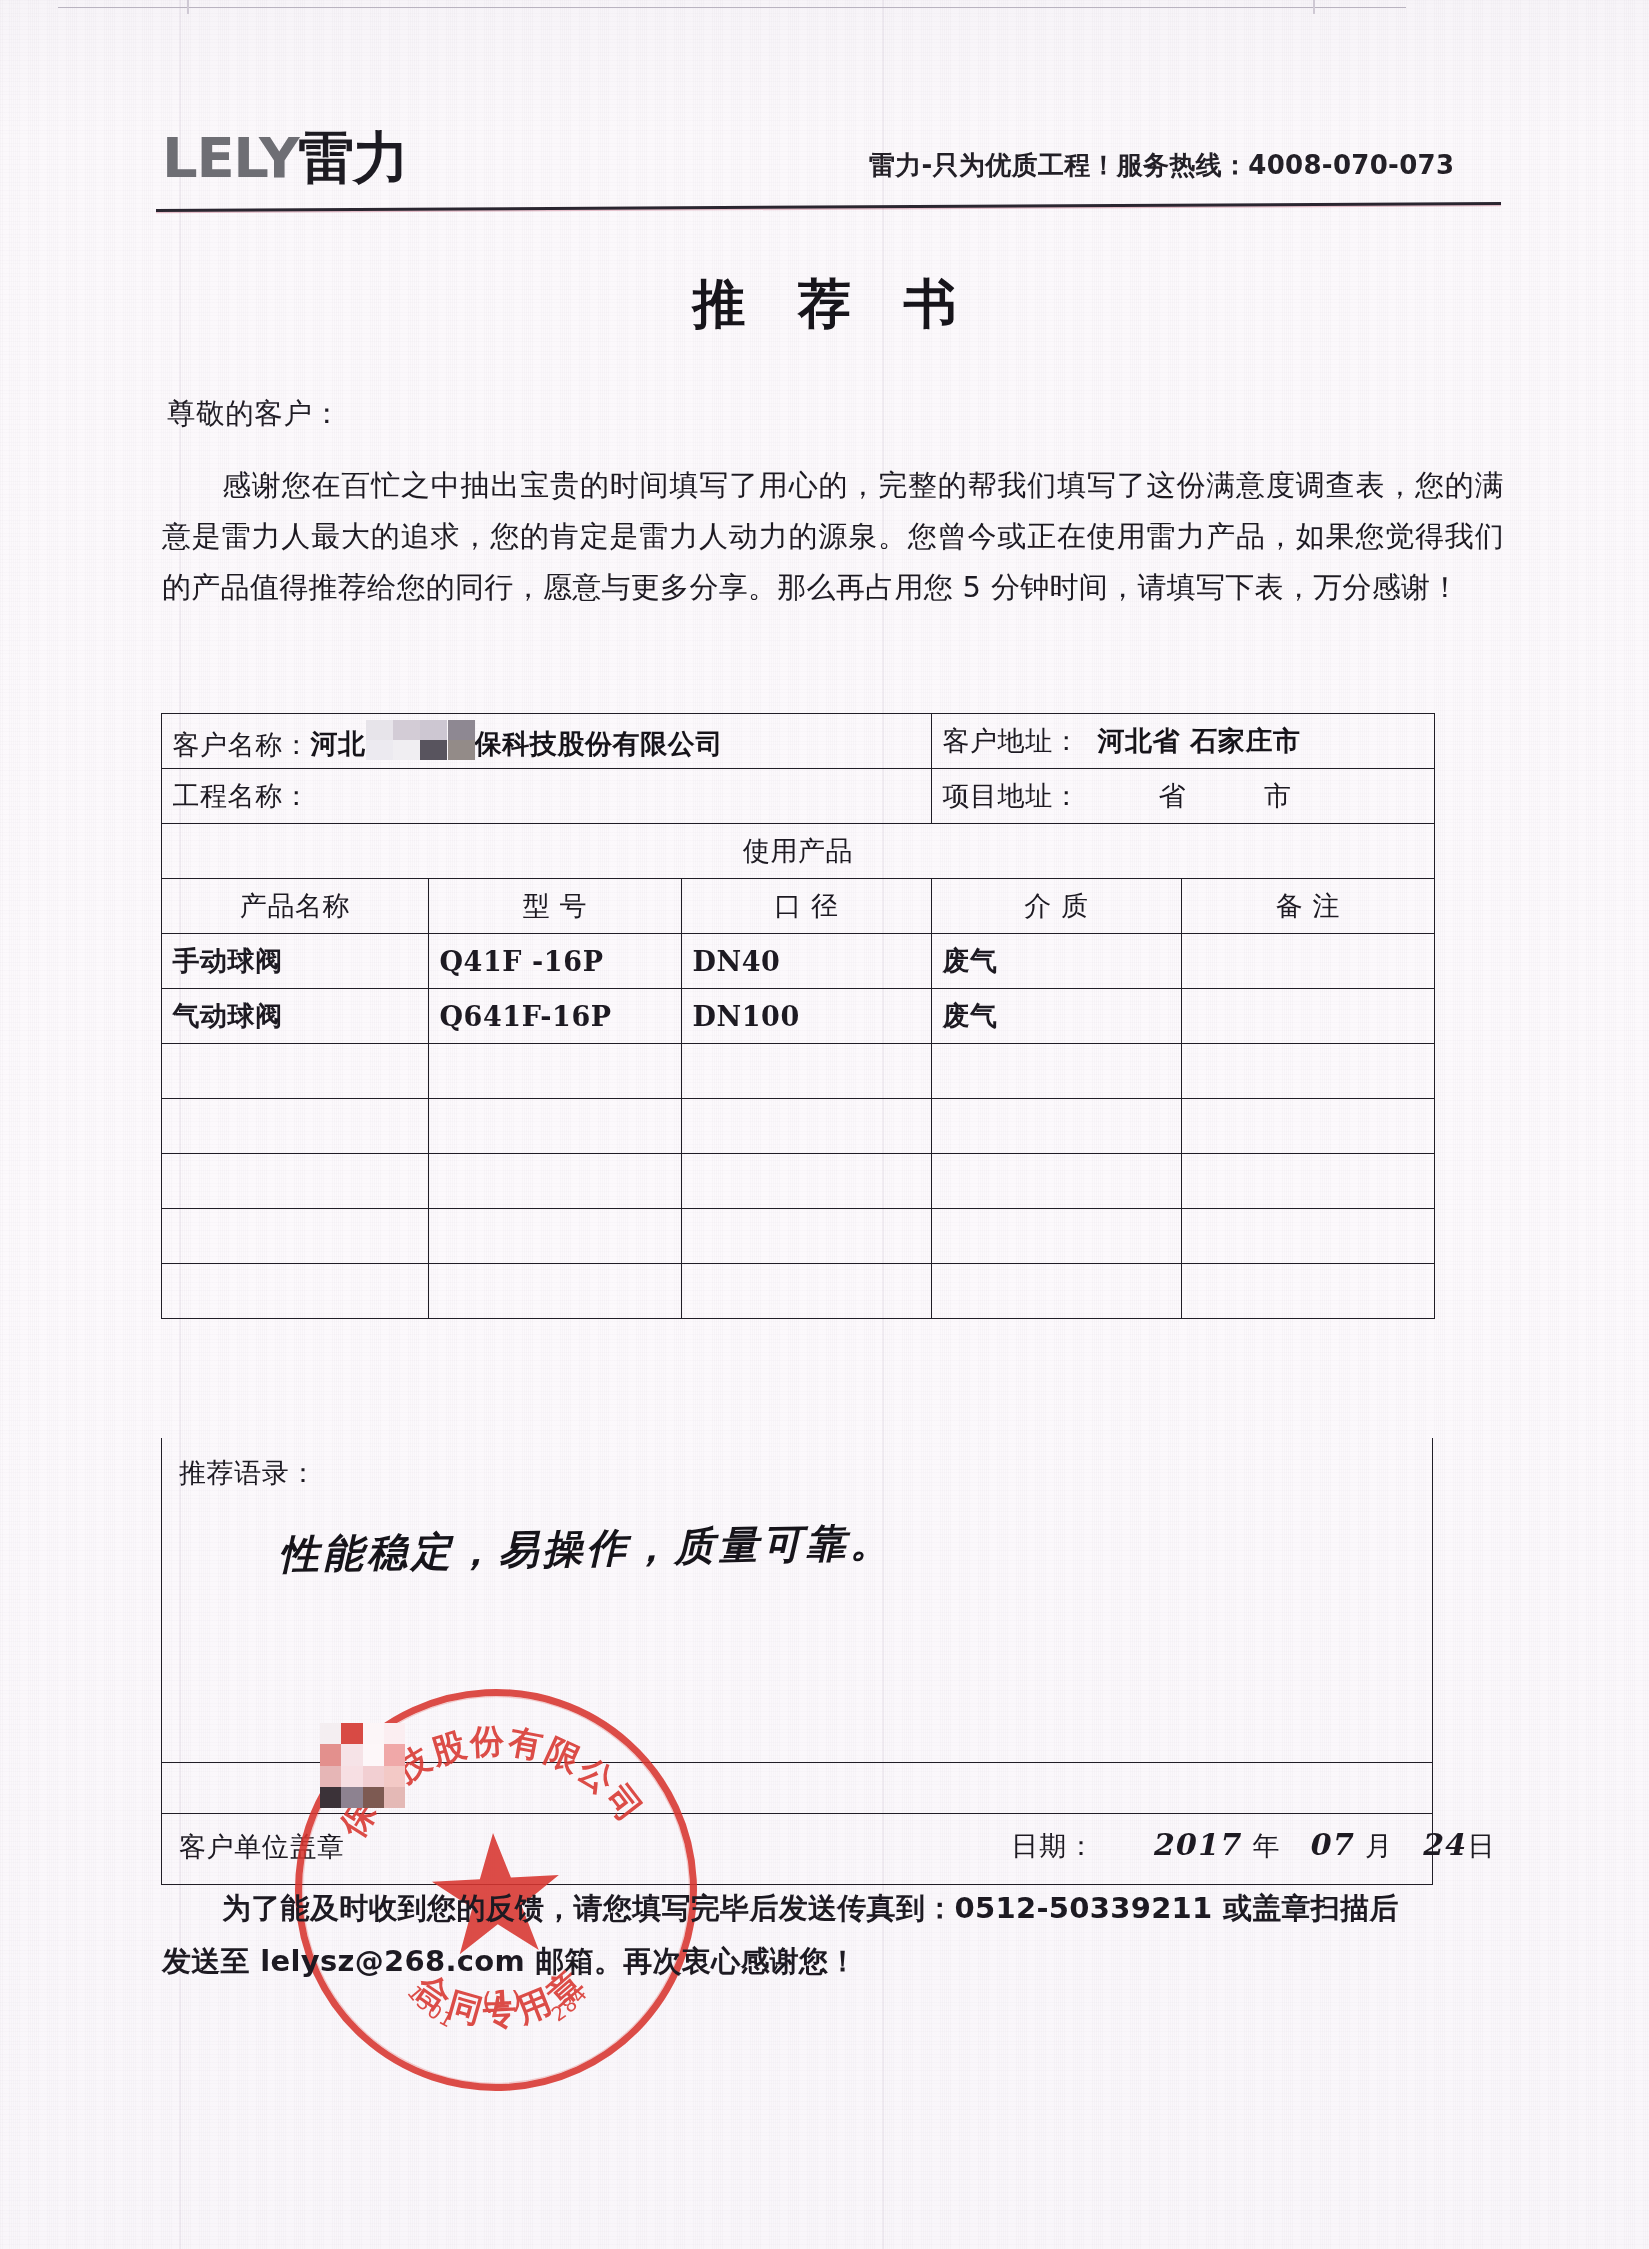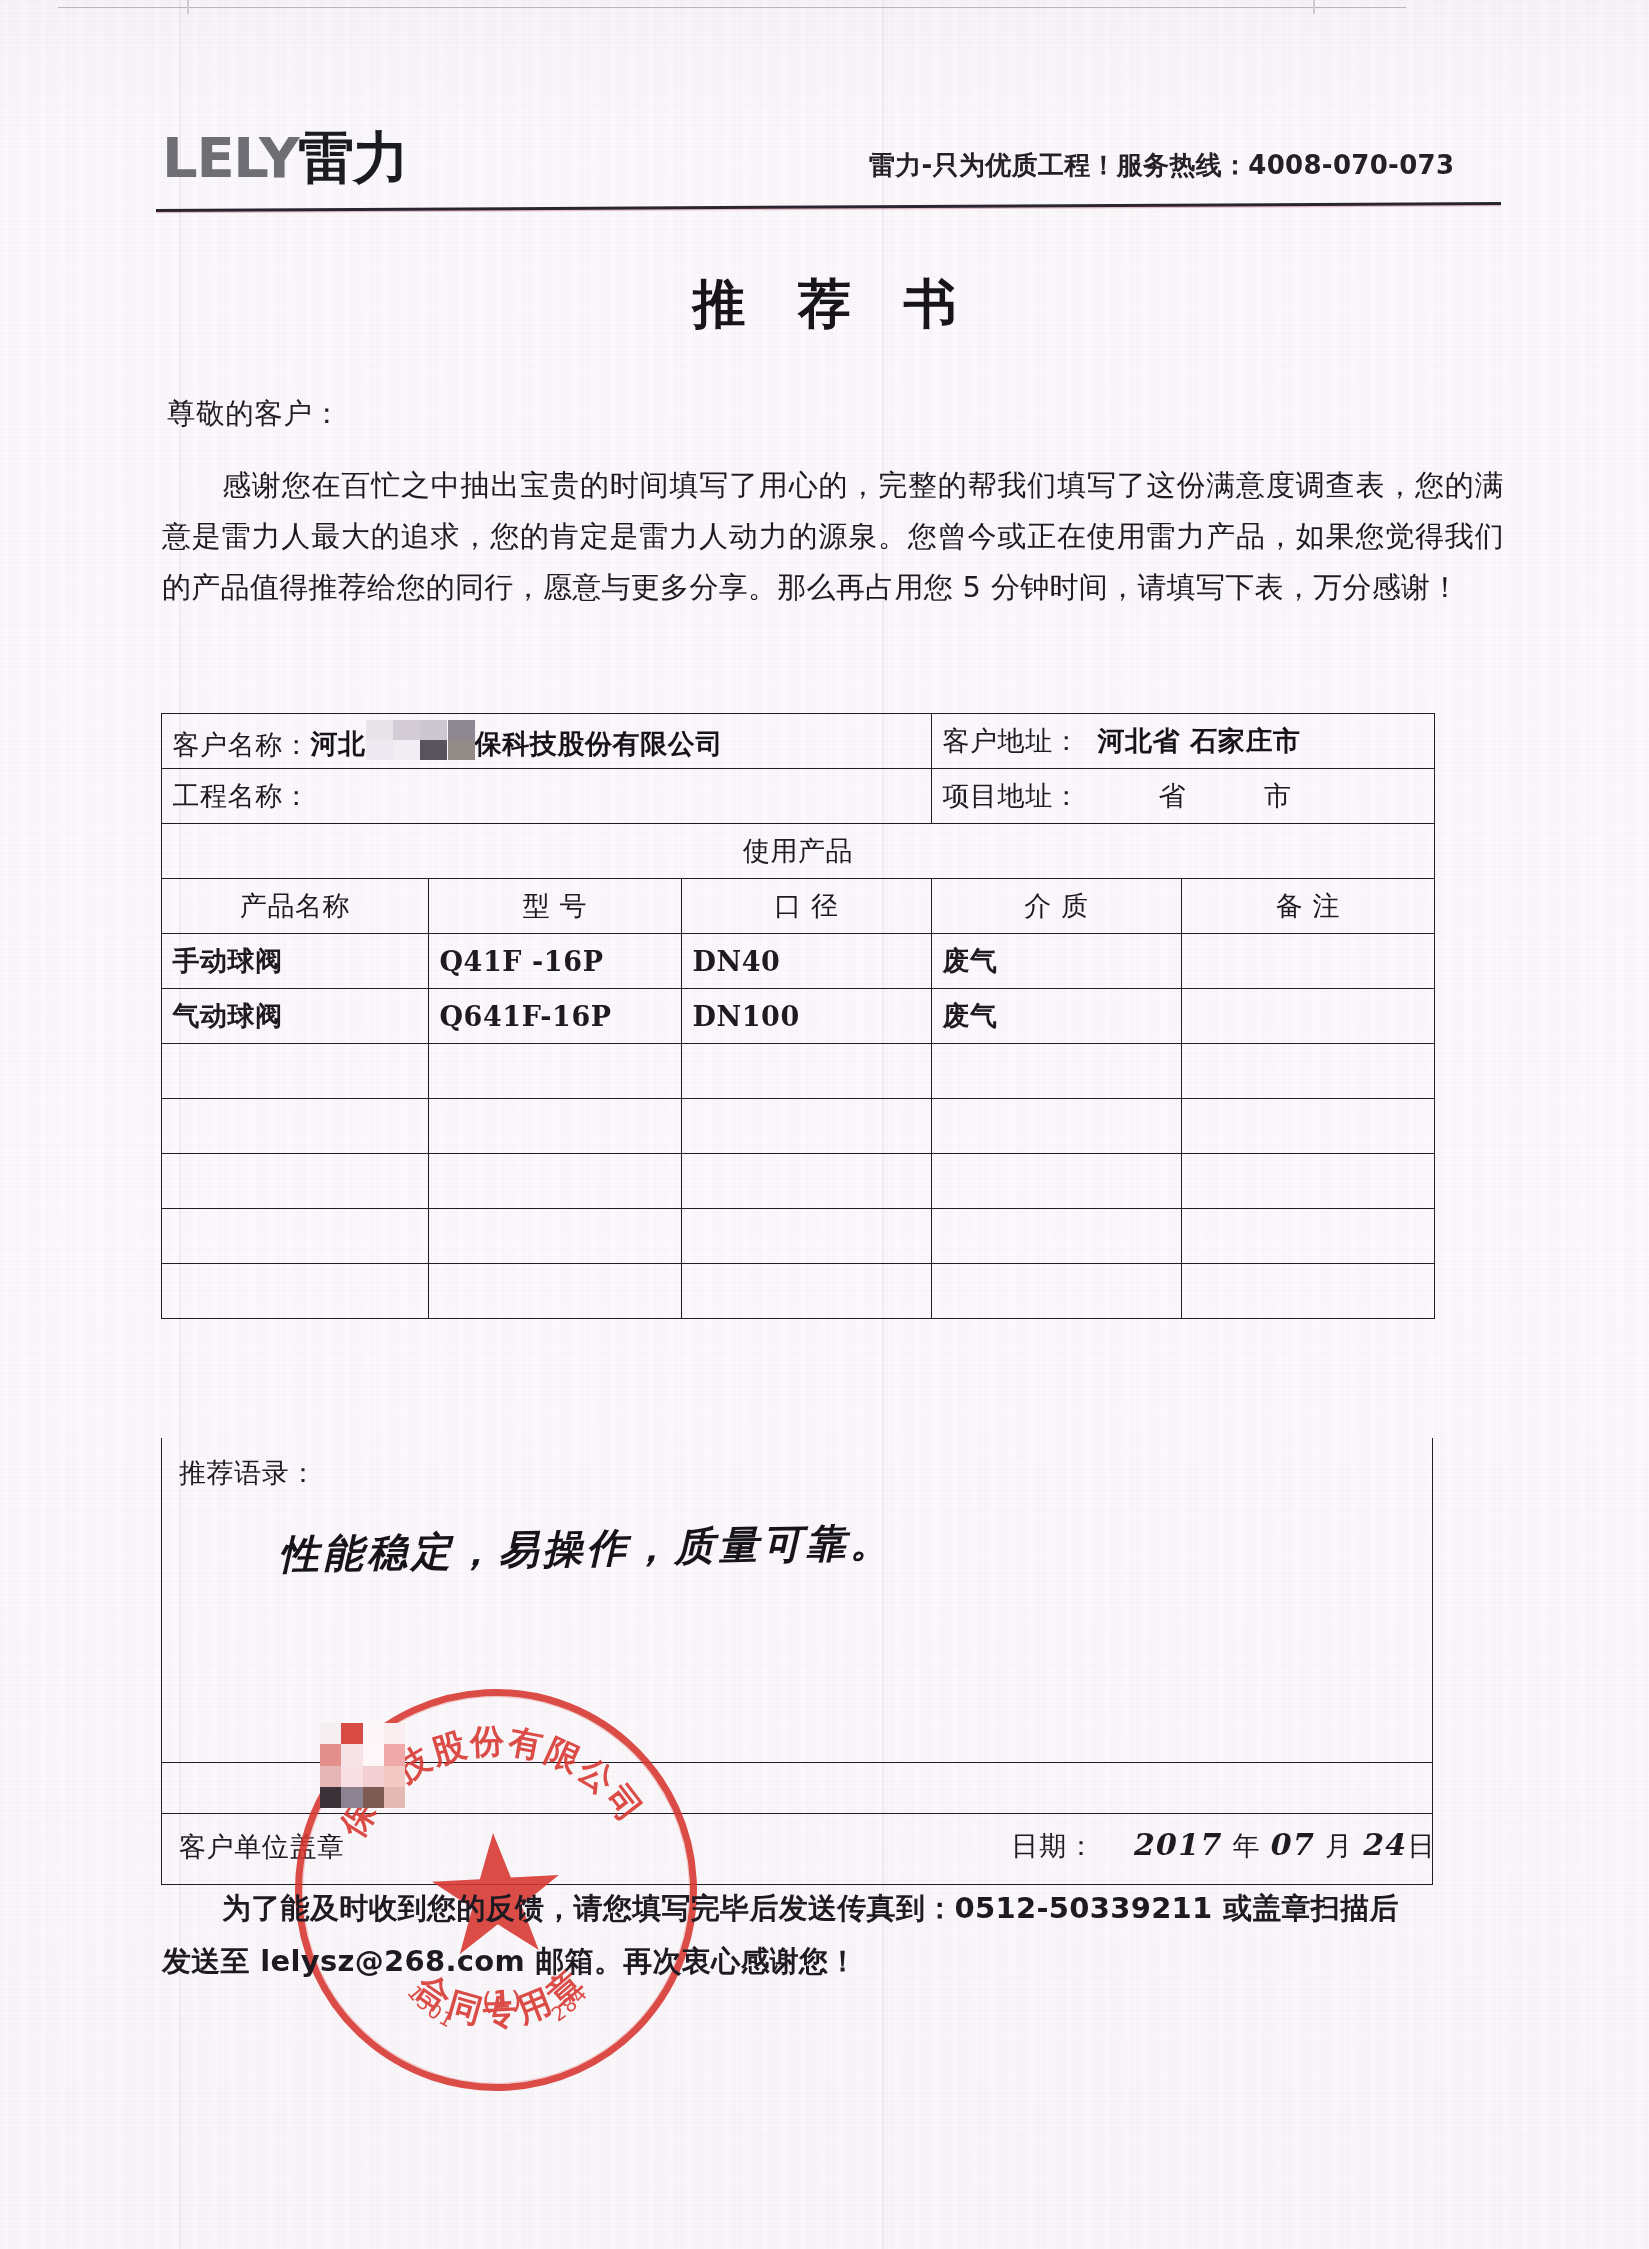--- a/index.html
+++ b/index.html
@@ -86,21 +86,21 @@
   #quote-label{position:absolute;left:17px;top:17px;font-size:27px;color:#1d1a22;letter-spacing:0.6px;}
   #quote-text{position:absolute;left:117px;top:83px;font-size:40px;
               font-family:"DejaVu Serif","Liberation Serif",serif;font-style:italic;font-weight:600;
               color:#16141a;letter-spacing:3.9px;transform:rotate(-1.2deg);}
 
   
   #sign-box{position:absolute;left:161px;top:1762px;width:1272px;height:123px;
             border:1.9px solid #211e27;border-top:1.9px solid #211e27;box-sizing:border-box;}
   #sign-label{position:absolute;left:17px;top:66px;font-size:27px;color:#1d1a22;letter-spacing:0.6px;white-space:nowrap;}
   #date-line{position:absolute;left:849px;top:64px;font-size:27px;color:#1d1a22;letter-spacing:1.3px;white-space:nowrap;}
-  #date-line .dv{font-family:"DejaVu Serif","Liberation Serif",serif;font-style:italic;font-weight:600;font-size:30px;}
+  #date-line .dv{font-family:"DejaVu Serif","Liberation Serif",serif;font-style:italic;font-weight:600;font-size:30px;margin-left:20px;}
   #date-line .gap{display:inline-block;width:38px;}
 
   
   #stamp{position:absolute;left:295px;top:1689px;width:402px;height:402px;
          opacity:.88;transform:rotate(-3deg);pointer-events:none;}
   #stamp .ring{position:absolute;inset:0;border:7.8px solid #d8352f;border-radius:50%;
                box-shadow:inset 0 0 0 1.3px rgba(216,53,47,.25);}
   #stamp svg{position:absolute;inset:0;}
   .stamp-txt{fill:#d8352f;font-size:52px;font-weight:bold;letter-spacing:4px;}
   .stamp-bottom{fill:#d8352f;font-size:52px;font-weight:bold;letter-spacing:8px;}

